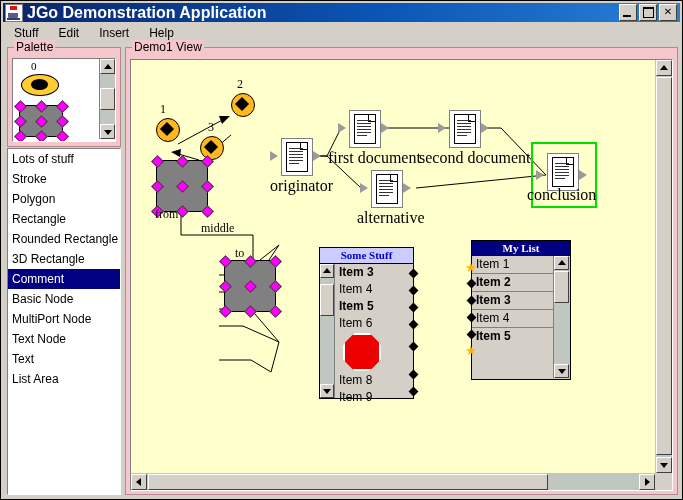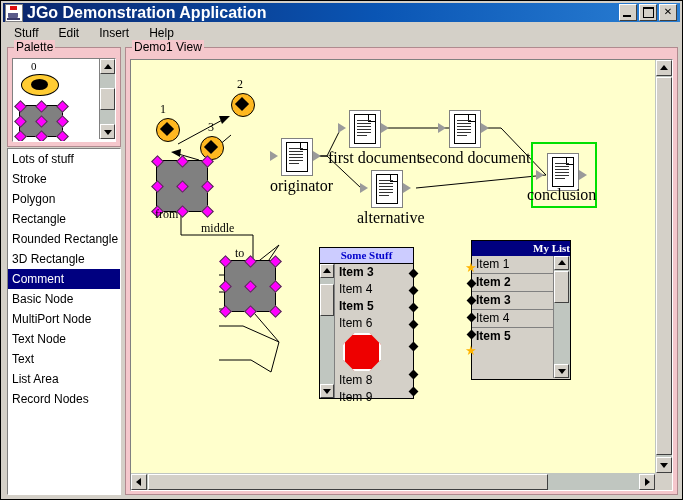--- a/index.html
+++ b/index.html
@@ -294,21 +294,20 @@
         <div class="lrow">Polygon</div>
         <div class="lrow">Rectangle</div>
         <div class="lrow">Rounded Rectangle</div>
         <div class="lrow">3D Rectangle</div>
         <div class="lrow sel">Comment</div>
         <div class="lrow">Basic Node</div>
         <div class="lrow">MultiPort Node</div>
         <div class="lrow">Text Node</div>
         <div class="lrow">Text</div>
         <div class="lrow">List Area</div>
-        <div class="lrow">Record Nodes</div>
       </div>
     </div>
 
     <div class="viewpanel">
       <div class="paneltitle">Demo1 View</div>
 
       <div class="viewinner">
 
         <div class="canvas">
 
@@ -498,21 +497,21 @@
             <div class="blkdia" style="left:90px;top:22px;"></div>
             <div class="blkdia" style="left:90px;top:39px;"></div>
             <div class="blkdia" style="left:90px;top:56px;"></div>
             <div class="blkdia" style="left:90px;top:73px;"></div>
             <div class="blkdia" style="left:90px;top:95px;"></div>
             <div class="blkdia" style="left:90px;top:123px;"></div>
             <div class="blkdia" style="left:90px;top:140px;"></div>
           </div>
 
           <div class="listnode" style="left:340px;top:180px;width:98px;height:138px;background:#d4d0c8;">
-            <div class="ln-title" style="background:#000080;color:#ffffff;text-align:right;">My List</div>
+            <div class="ln-title" style="background:#000080;color:#ffffff;">My List</div>
             <div class="ln-body" style="height:122px;position:relative;">
               <div style="position:absolute;left:0;top:0;right:16px;">
                 <div class="ln-item u">Item 1</div>
                 <div class="ln-item b u">Item 2</div>
                 <div class="ln-item b u">Item 3</div>
                 <div class="ln-item u">Item 4</div>
                 <div class="ln-item b">Item 5</div>
               </div>
               <div style="position:absolute;right:0;top:0;width:16px;height:122px;background:#c0c6c0;border-left:1px solid #808080;">
                 <div class="sbbtn" style="width:15px;height:14px;">

